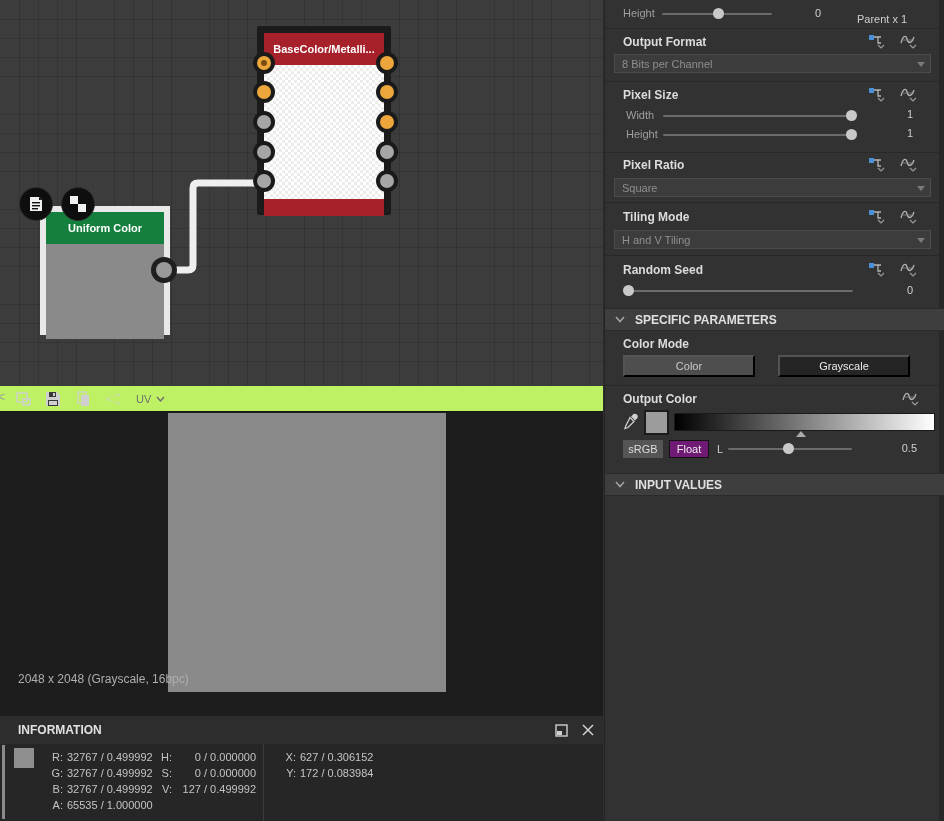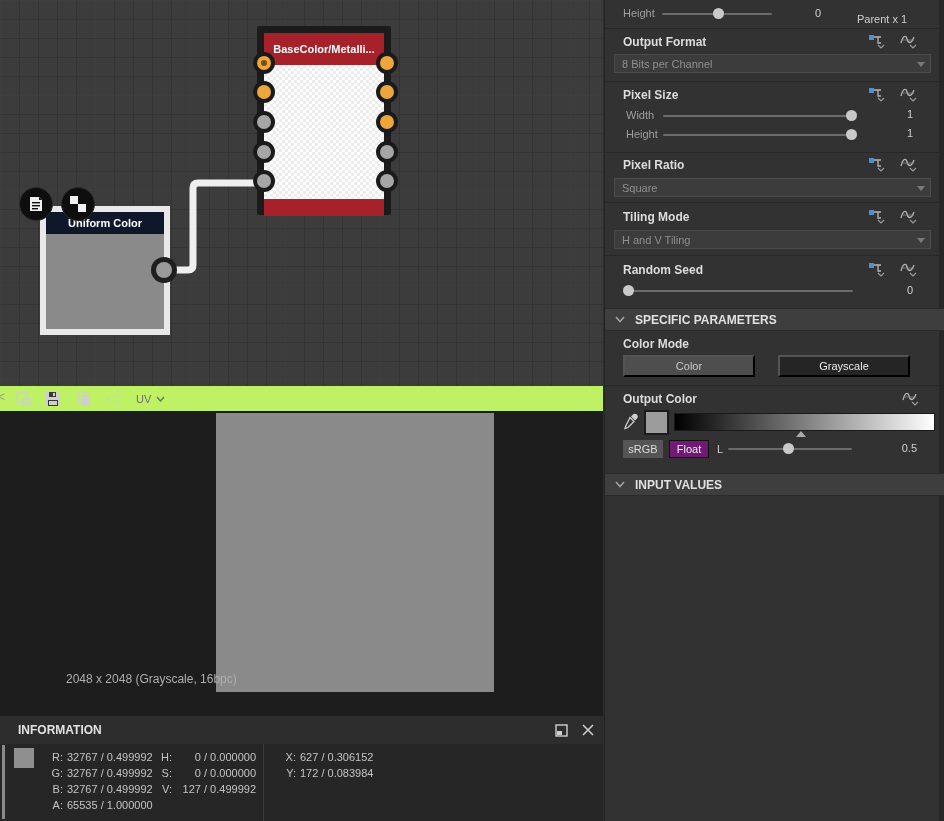--- a/index.html
+++ b/index.html
@@ -33,41 +33,41 @@
   .port { position:absolute; width:22px; height:22px; border-radius:50%;
     background:#1a1a1a; display:flex; align-items:center; justify-content:center; }
   .port .in { width:14px; height:14px; border-radius:50%; }
   .port .in.orange { background:#eda63c; }
   .port .in.gray   { background:#a6a6a6; }
   .port .dot { position:absolute; width:6px; height:6px; border-radius:50%; background:#7a4c12; }
 
   
   .node-uc { position:absolute; left:40px; top:206px; width:130px; height:129px;
     background:#e9e9e9; padding:6px; }
-  .node-uc .hdr { height:22px; background:#0f172a; color:#fff; font-size:11px; font-weight:bold;
+  .node-uc .hdr { height:32px; background:#15803d; color:#fff; font-size:11px; font-weight:bold;
     display:flex; align-items:center; justify-content:center; }
   .node-uc .body { height:95px; background:#8a8a8a; }
   .out-port { position:absolute; left:151px; top:257px; width:26px; height:26px; border-radius:50%;
     background:#1f1f1f; display:flex; align-items:center; justify-content:center; }
   .out-port .in { width:16px; height:16px; border-radius:50%; background:#9a9a9a; }
 
   .badge { position:absolute; width:34px; height:34px; border-radius:50%;
     background:#0e0e0e; border:1px solid #2c2c2c; display:flex; align-items:center; justify-content:center; }
 
   
   #view2d { position:absolute; left:0; top:386px; width:603px; height:330px; background:#1d1d1d; }
   .panel-hdr { height:23px; background:#333333; display:flex; align-items:center; padding:0 8px; }
   .panel-hdr .title { color:#e2e2e2; font-size:12px; font-weight:bold; margin-left:7px; flex:1; }
   .hdr-ico { width:15px; height:15px; margin-left:11px; display:flex; align-items:center; justify-content:center; }
   .edge-chevron { position:absolute; left:-2px; top:390px; color:#9a9a9a; font-size:12px; width:8px; overflow:hidden; }
   .toolbar2d { height:26px; background:#bef264; display:flex; align-items:center; padding:0 10px; border-bottom:1px solid #161616; }
   .tb-ico { width:26px; height:20px; display:flex; align-items:center; justify-content:center; margin-right:4px; }
   .tb-ico.dim svg { opacity:.38; }
   .uv-dd { color:#6f6f6f; font-size:11px; margin-left:6px; display:flex; align-items:center; gap:5px; }
-  .viewport { position:relative; height:280px;margin-left:48px; }
+  .viewport { position:relative; height:280px; }
   .img2d { position:absolute; left:168px; top:1px; width:278px; height:279px; background:#8a8a8a; }
   .status2d { position:absolute; left:18px; bottom:6px; color:#aeaeae; font-size:12px; }
 
   
   #infopanel { position:absolute; left:0; top:716px; width:603px; height:105px; background:#262626; }
   #infopanel .panel-hdr { background:#2d2d2d; height:28px; }
   .info-body { position:relative; height:77px; font-size:11px; color:#c4c4c4; }
   .info-scroll { position:absolute; left:2px; top:1px; width:3px; height:74px; background:#8a8a8a; }
   .info-swatch { position:absolute; left:14px; top:4px; width:20px; height:20px; background:#8f8f8f; }
   .info-col { position:absolute; top:5px; }

